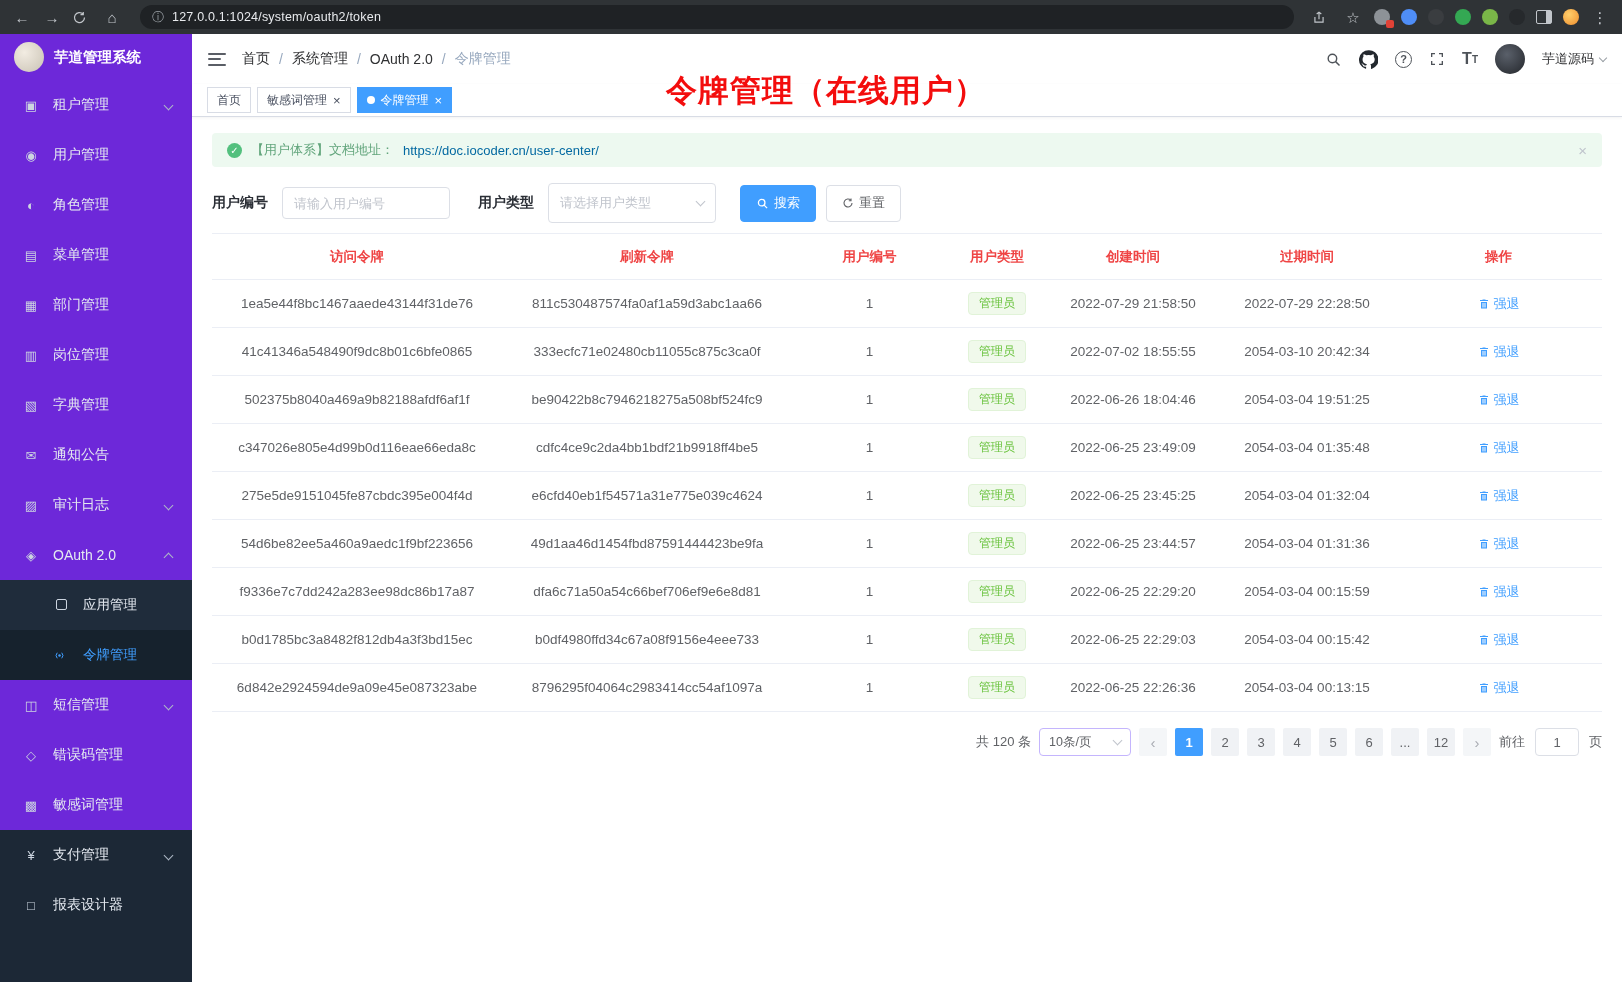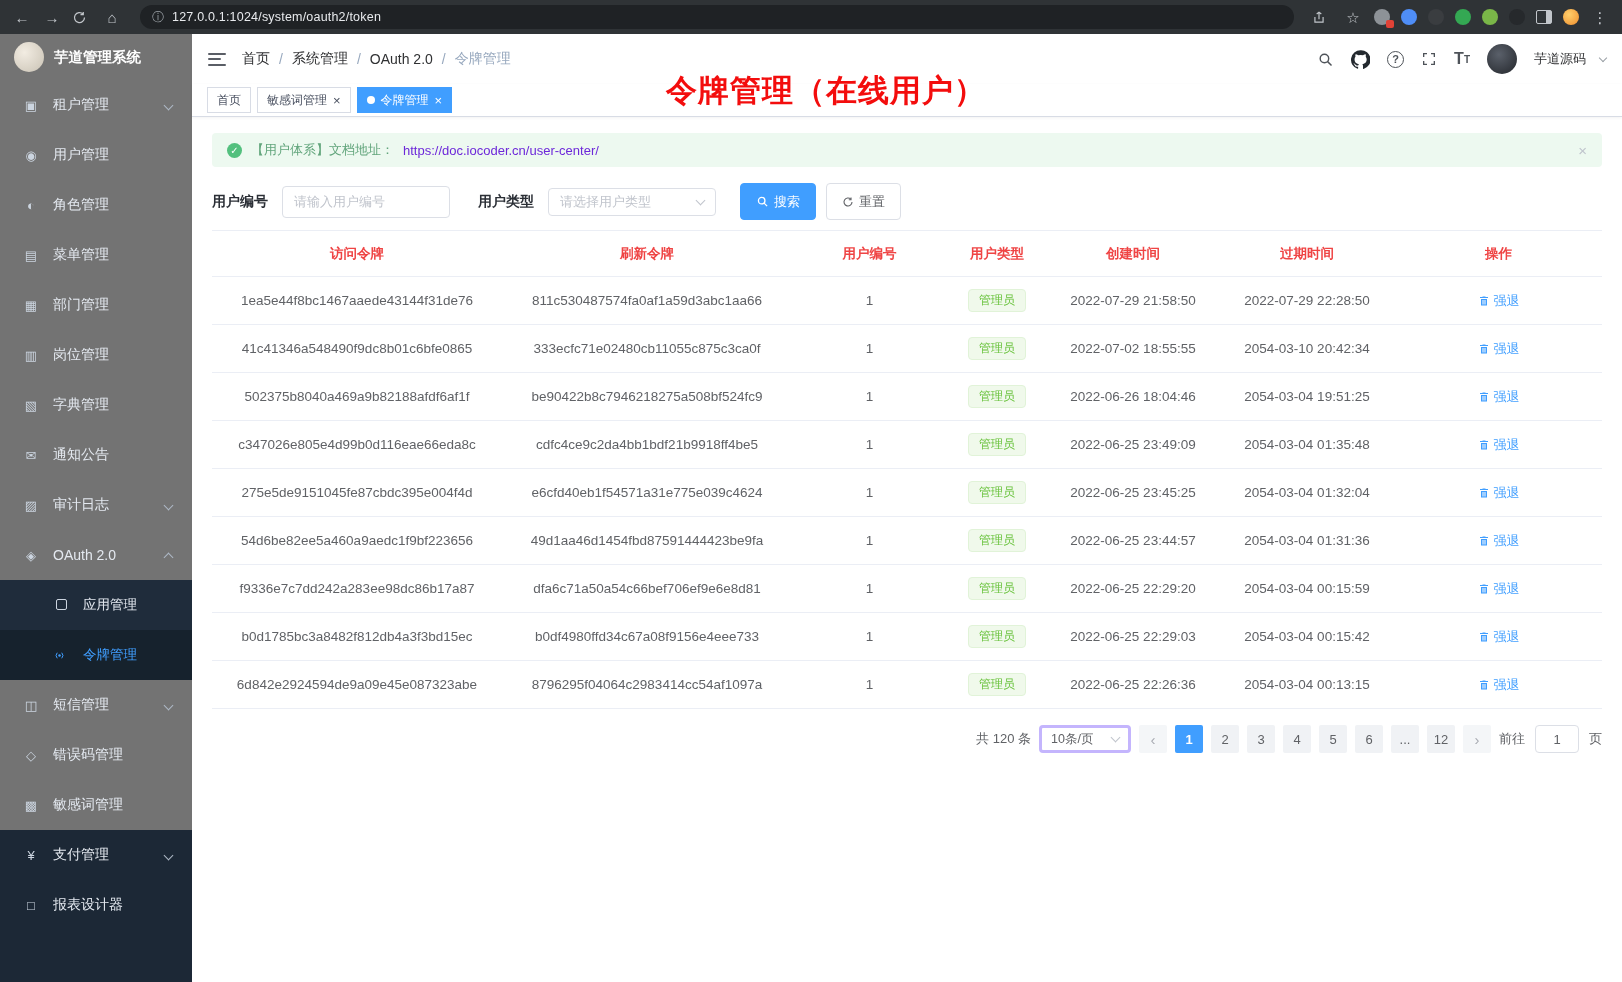--- a/index.html
+++ b/index.html
@@ -16,21 +16,21 @@
   .info-i { color:#9aa0a6; font-size:12px; }
   .url { color:#e8eaed; font-size:12.5px; letter-spacing:.2px; }
   .bright { display:flex; align-items:center; gap:11px; }
   .extdot { width:16px; height:16px; border-radius:50%; position:relative; display:inline-block; }
   .badge { position:absolute; right:-4px; bottom:-3px; width:8px; height:8px; border-radius:2px; background:#e04236; }
   .sidepanel { width:16px; height:14px; border:1.5px solid #c2c6cb; border-radius:2px; position:relative; }
   .sidepanel::after { content:""; position:absolute; top:0; right:0; bottom:0; width:5px; background:#c2c6cb; }
 
   
   .sidebar { position:absolute; top:34px; left:0; bottom:0; width:192px; background:#1c2836; color:#e4e9f0; }
-  .menu-top { background:#737373; }
+  .menu-top { background:#6d28d9; }
   .logo { height:46px; display:flex; align-items:center; gap:10px; padding:0 14px; }
   .logo-av { width:30px; height:30px; border-radius:50%; background:radial-gradient(circle at 35% 35%, #f2ece2, #c9c2b4); flex:0 0 auto; }
   .logo-title { font-size:14.5px; font-weight:700; color:#ffffff; white-space:nowrap; }
   .menu-item { height:50px; display:flex; align-items:center; gap:13px; padding-left:22px; font-size:14px; cursor:pointer; color:#e4e9f0; white-space:nowrap; }
   .mi { width:18px; text-align:center; font-size:13px; color:#ccd5e0; flex:0 0 auto; }
   .chev { width:7px; height:7px; border-right:1.6px solid #aeb9c6; border-bottom:1.6px solid #aeb9c6; transform:rotate(45deg); margin-left:auto; margin-right:20px; flex:0 0 auto; }
   .chev.up { transform:rotate(-135deg); margin-top:4px; }
   .submenu { background:#1f2c3b; }
   .submenu .menu-item { padding-left:52px; font-size:13.5px; }
   .submenu .menu-item.active { color:#409eff; background:#16222d; }
@@ -47,57 +47,57 @@
   .crumbs { display:flex; gap:9px; font-size:14px; color:#303133; align-items:center; }
   .crumb { cursor:pointer; }
   .crumb-sep { color:#97a8be; }
   .crumb.last { color:#97a8be; cursor:default; }
   .nav-right { margin-left:auto; display:flex; align-items:center; gap:17px; color:#4e5359; }
   .nicon { cursor:pointer; display:flex; align-items:center; }
   .qmark { width:17px; height:17px; border:1.5px solid #4e5359; border-radius:50%; font-size:11px; display:flex; align-items:center; justify-content:center; font-weight:700; }
   .tsize { font-weight:700; font-size:16px; }
   .tsize small { font-size:10px; }
   .avatar { width:30px; height:30px; border-radius:50%; background:radial-gradient(circle at 40% 35%, #5a606a, #23262b); }
-  .uname { font-size:13px; color:#303133; display:flex; align-items:center; gap:14px; cursor:pointer; }
+  .uname { font-size:13px; color:#303133; display:flex; align-items:center; gap:6px; cursor:pointer; }
   .dchev { width:6px; height:6px; border-right:1.4px solid #9aa0a6; border-bottom:1.4px solid #9aa0a6; transform:rotate(45deg); margin-top:-3px; }
 
   .annotation { position:absolute; left:666px; top:70px; font-size:31px; font-weight:700; color:#f30d0d; z-index:9; letter-spacing:1px; white-space:nowrap; }
 
   .tabbar { height:33px; display:flex; align-items:center; gap:6px; padding:0 15px; border-bottom:1px solid #d8dce5; box-shadow:0 1px 3px rgba(0,0,0,.05); }
   .tag { height:26px; display:inline-flex; align-items:center; gap:6px; padding:0 9px; border:1px solid #d8dce5; background:#fff; color:#495060; font-size:12px; cursor:pointer; }
   .tag .x { font-size:13px; line-height:1; color:inherit; }
   .tag.active { background:#409eff; border-color:#409eff; color:#fff; }
   .tagdot { width:8px; height:8px; border-radius:50%; background:#fff; }
 
   .content { padding:16px 20px 0; }
 
   .alert { height:34px; background:#edf9f0; border-radius:4px; display:flex; align-items:center; gap:9px; padding:0 15px; position:relative; margin-bottom:16px; }
   .check { width:15px; height:15px; border-radius:50%; background:#53c07e; color:#fff; font-size:10px; display:flex; align-items:center; justify-content:center; flex:0 0 auto; }
   .amsg { color:#62a57c; font-size:13px; }
-  .alink { color:#6d28d9; font-size:13px; text-decoration:none; cursor:pointer; }
+  .alink { color:#0369a1; font-size:13px; text-decoration:none; cursor:pointer; }
   .aclose { position:absolute; right:15px; color:#bfc4cc; font-size:15px; cursor:pointer; }
 
   .filter-row { display:flex; align-items:center; margin-bottom:6px; }
   .flabel { font-weight:700; font-size:14px; color:#2b2f36; margin-right:14px; }
   .finput { width:168px; height:32px; border:1px solid #dcdfe6; border-radius:4px; padding:0 11px; font-size:13px; color:#606266; outline:none; margin-right:28px; font-family:inherit; }
   .finput::placeholder { color:#c0c4cc; }
-  .fselect { width:168px; height:28px; border:1px solid #dcdfe6; border-radius:4px; display:flex; align-items:center; justify-content:space-between; padding:0 11px; background:#fff; cursor:pointer; }
+  .fselect { width:168px; height:40px; border:1px solid #dcdfe6; border-radius:4px; display:flex; align-items:center; justify-content:space-between; padding:0 11px; background:#fff; cursor:pointer; }
   .ph { color:#c0c4cc; font-size:13px; }
   .scaret { width:7px; height:7px; border-right:1.4px solid #c0c4cc; border-bottom:1.4px solid #c0c4cc; transform:rotate(45deg); margin-top:-3px; }
   .btn { height:37px; border-radius:4px; border:1px solid #dcdfe6; background:#fff; color:#606266; font-size:13px; display:inline-flex; align-items:center; gap:5px; padding:0 15px; cursor:pointer; font-family:inherit; }
   .btn.primary { background:#409eff; border-color:#409eff; color:#fff; margin-left:24px; margin-right:10px; }
 
   table.grid { width:100%; border-collapse:collapse; table-layout:fixed; margin-top:10px; }
   .grid th { height:46px; font-size:13.5px; color:#ef4444; font-weight:700; border-top:1px solid #ebeef5; border-bottom:1px solid #ebeef5; text-align:center; }
   .grid td { height:48px; font-size:13.5px; color:#606266; border-bottom:1px solid #ebeef5; text-align:center; white-space:nowrap; overflow:hidden; }
   .gtag { display:inline-block; padding:3px 10px; font-size:12px; color:#67c23a; background:#f0f9eb; border:1px solid #e1f3d8; border-radius:4px; line-height:1.3; }
   .op { color:#409eff; display:inline-flex; align-items:center; gap:4px; font-size:13px; cursor:pointer; text-decoration:none; }
 
   .pagination { display:flex; justify-content:flex-end; align-items:center; gap:8px; padding:16px 0 0; font-size:13px; color:#606266; }
-  .psel { width:92px; height:28px; border:3px solid #c4b5fd; border-radius:4px; display:flex; align-items:center; justify-content:space-between; padding:0 9px; background:#fff; cursor:pointer; color:#606266; font-size:12.5px; }
+  .psel { width:92px; height:28px; border:1px solid #c4b5fd; border-radius:4px; display:flex; align-items:center; justify-content:space-between; padding:0 9px; background:#fff; cursor:pointer; color:#606266; font-size:12.5px; }
   .pg { min-width:28px; height:28px; background:#f0f2f5; border:none; border-radius:2px; color:#606266; font-size:13px; cursor:pointer; font-family:inherit; padding:0 6px; }
   .pg.active { background:#409eff; color:#fff; font-weight:700; }
   .pg.arrow { background:#f4f6f8; color:#a8abb2; font-size:15px; }
   .goto { width:44px; height:28px; border:1px solid #dcdfe6; border-radius:4px; text-align:center; font-size:13px; color:#606266; outline:none; margin:0 2px; font-family:inherit; }
   svg { display:block; }
 </style>
 </head>
 <body>
 
 <div class="browser">

